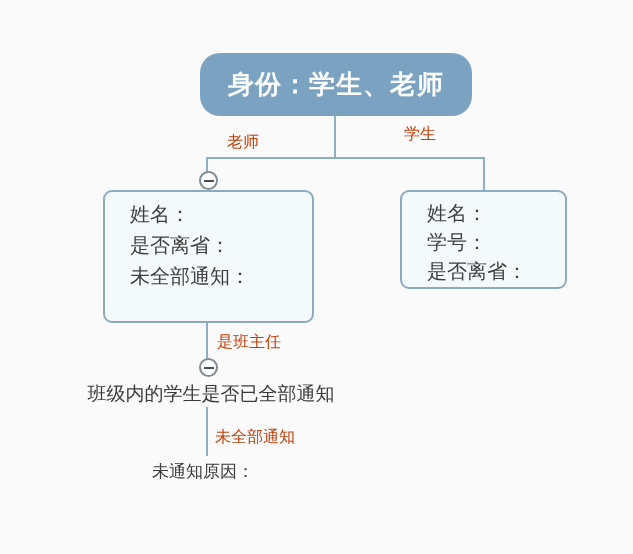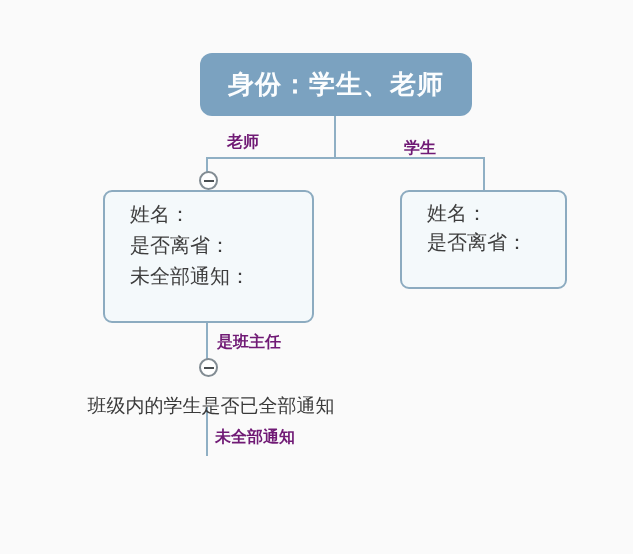--- a/index.html
+++ b/index.html
@@ -14,21 +14,21 @@
     height: 554px;
     background: #fafafa;
     overflow: hidden;
   }
   
   .root-topic {
     position: absolute;
     left: 200px; top: 53px;
     width: 272px; height: 63px;
     background: #7ba2c0;
-    border-radius: 12px;
+    border-radius: 20px;
     display: flex;
     align-items: center;
     justify-content: center;
     color: #fbfdfe;
     font-size: 26px;
     font-weight: bold;
     letter-spacing: 1px;
     cursor: default;
   }
   
@@ -57,28 +57,28 @@
   }
   .collapse-btn .minus-bar {
     width: 10px; height: 2px;
     background: #4a4f52;
   }
   .collapse-1 { left: 199px; top: 171px; }
   .collapse-2 { left: 199px; top: 358px; }
   
   .edge-label {
     position: absolute;
-    color: #701a75;
+    color: #c2410c;
     font-size: 16px;
-    font-weight: bold;
+    font-weight: normal;
     white-space: nowrap;
     cursor: default;
   }
   .edge-label-teacher          { left: 227px; top: 132px; }
-  .edge-label-student          { left: 404px; top: 138px; }
+  .edge-label-student          { left: 404px; top: 124px; }
   .edge-label-is-class-teacher { left: 217px; top: 332px; text-align: right; }
   .edge-label-not-all-notified { left: 215px; top: 427px; }
   
   .topic-box {
     position: absolute;
     background: #f4f9fb;
     border: 2px solid #8cabc0;
     border-radius: 9px;
     box-sizing: border-box;
     color: #3d3d3d;
@@ -106,21 +106,20 @@
     position: absolute;
     color: #3a3a3a;
     white-space: nowrap;
     cursor: default;
   }
   .question-topic {
     left: 85px; top: 381px;
     width: 252px;
     text-align: center;
     font-size: 19px;
-    margin-top: 12px;
   }
   .reason-topic {
     left: 152px; top: 460px;
     font-size: 17px;
   }
 </style>
 </head>
 <body>
 
 <div class="canvas">
@@ -147,18 +146,20 @@
   </div>
 
   <div class="topic-box teacher-box">
     <div class="field-line">姓名：</div>
     <div class="field-line">是否离省：</div>
     <div class="field-line">未全部通知：</div>
   </div>
 
   <div class="topic-box student-box">
     <div class="field-line">姓名：</div>
+    <div class="field-line">学号：</div>
     <div class="field-line">是否离省：</div>
   </div>
 
   <div class="plain-topic question-topic">班级内的学生是否已全部通知</div>
+  <div class="plain-topic reason-topic">未通知原因：</div>
 
 </div>
 
 </body></html>

